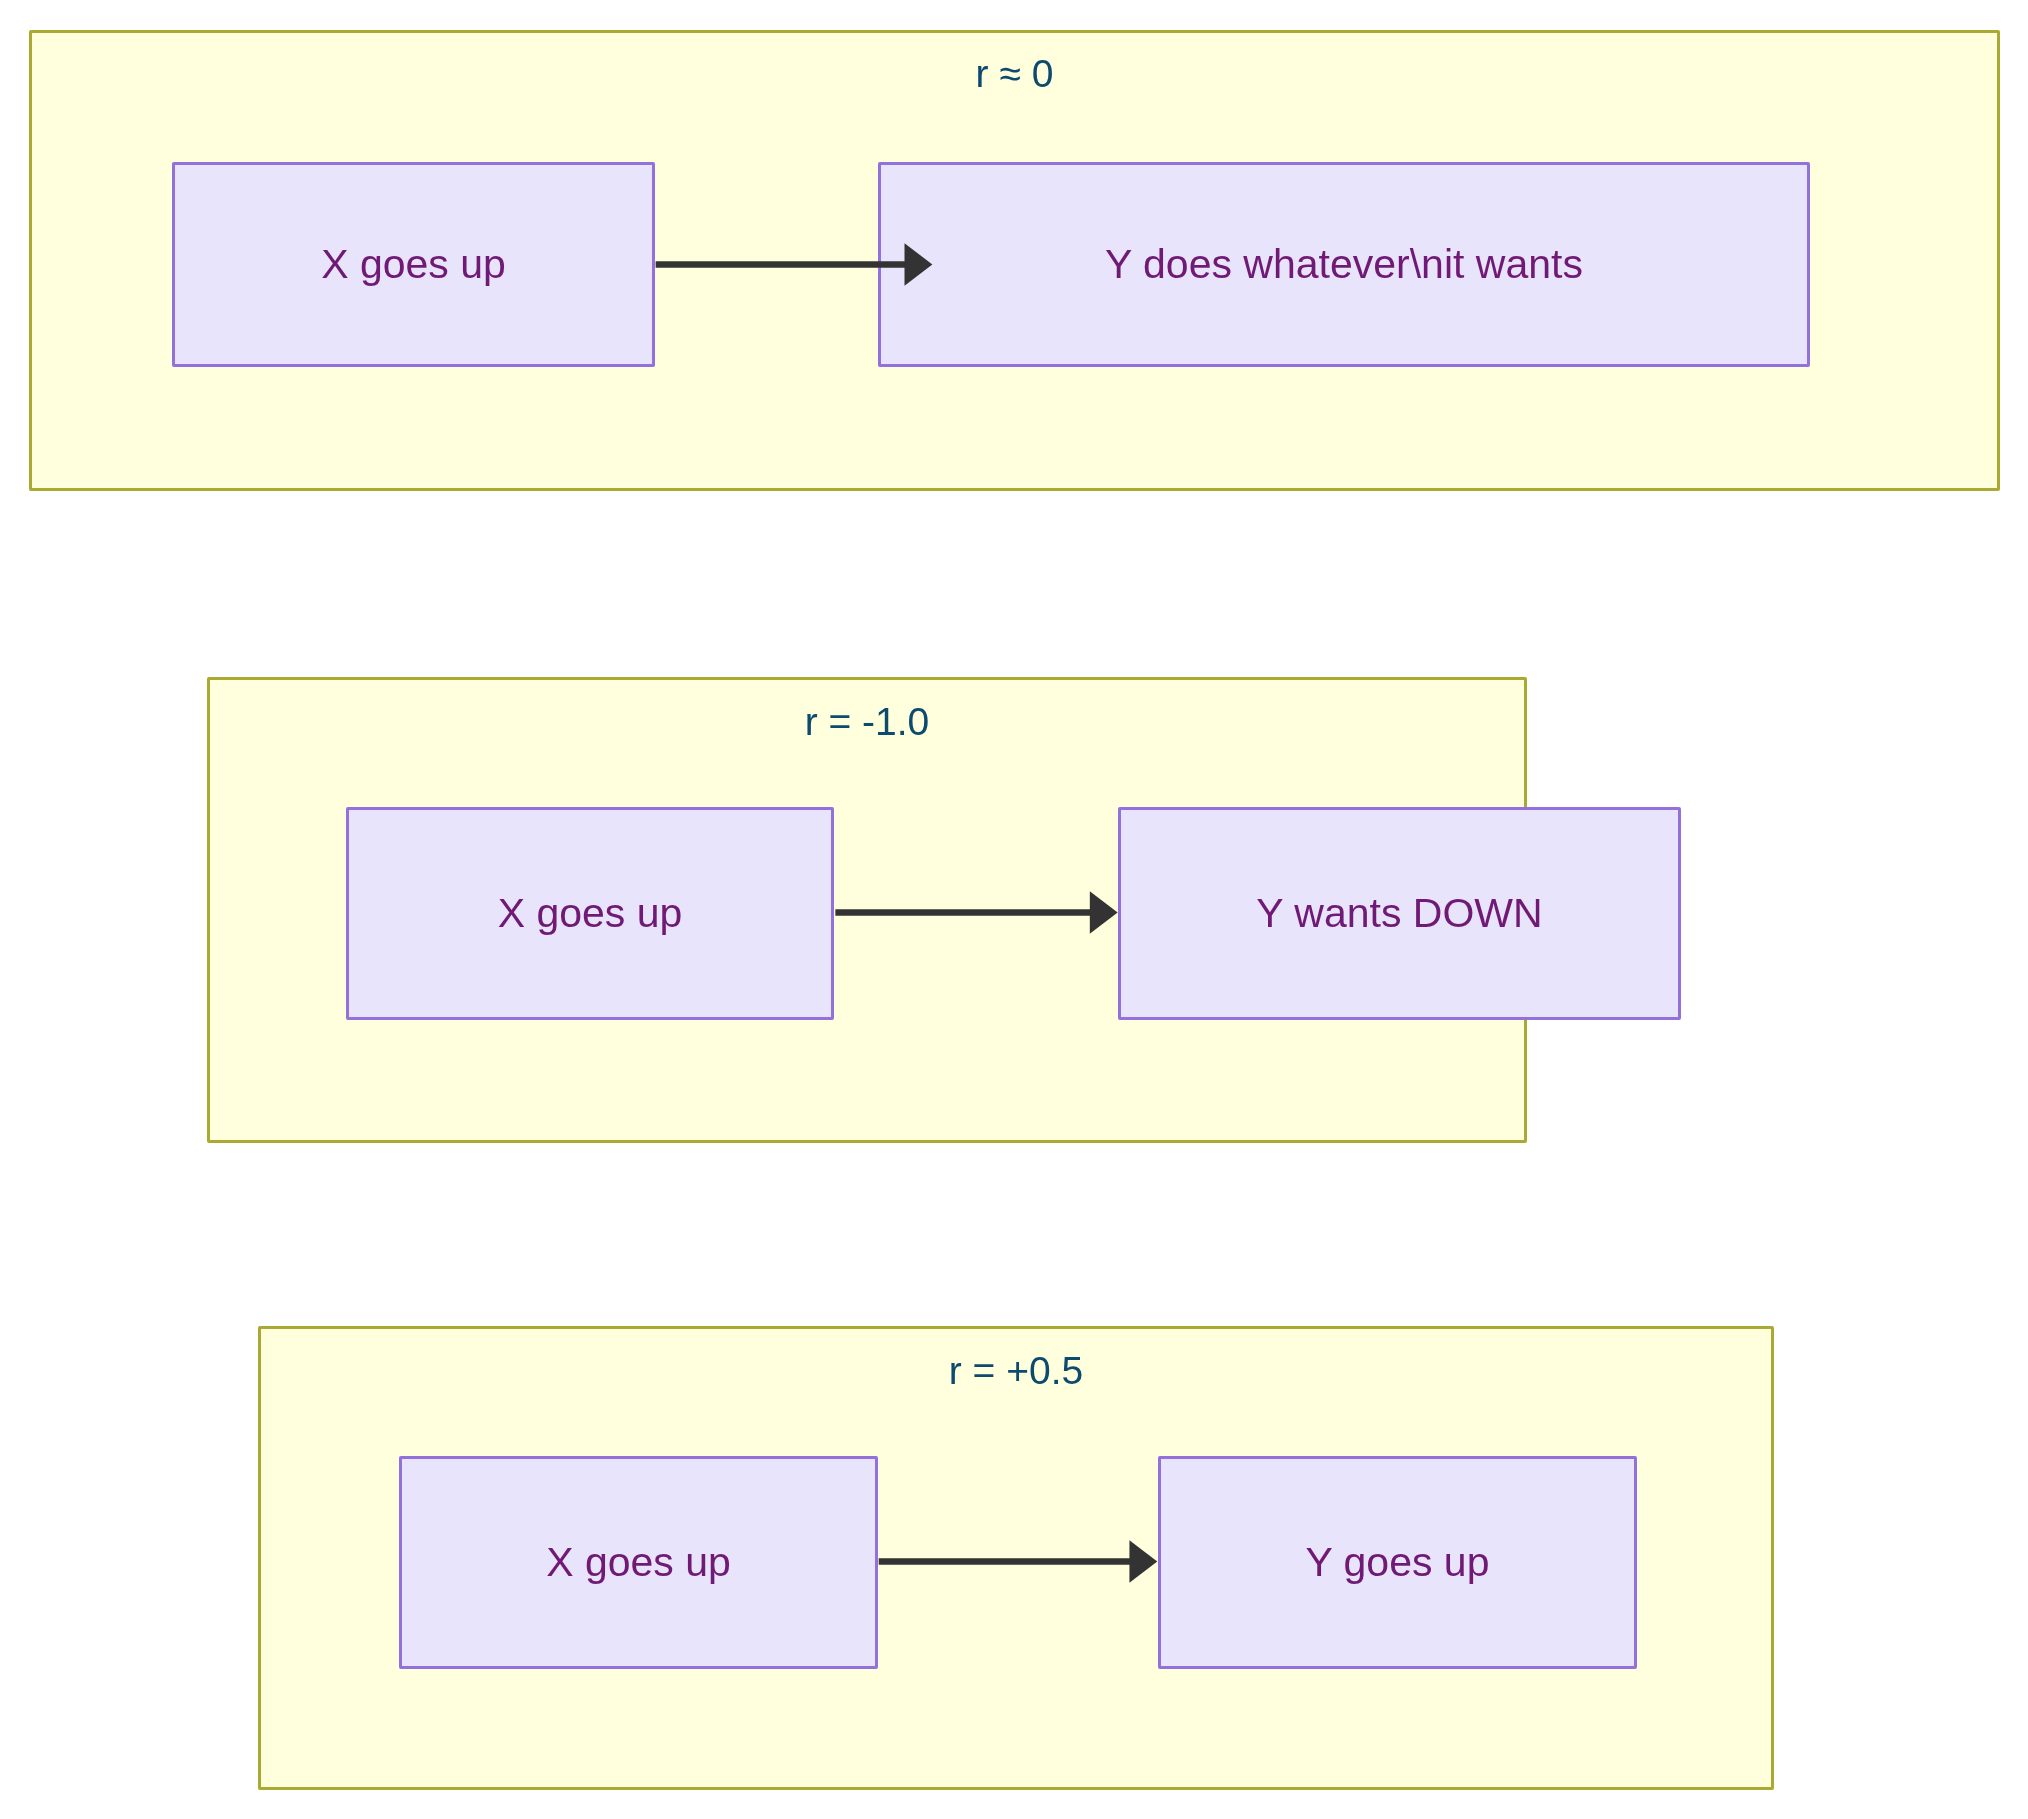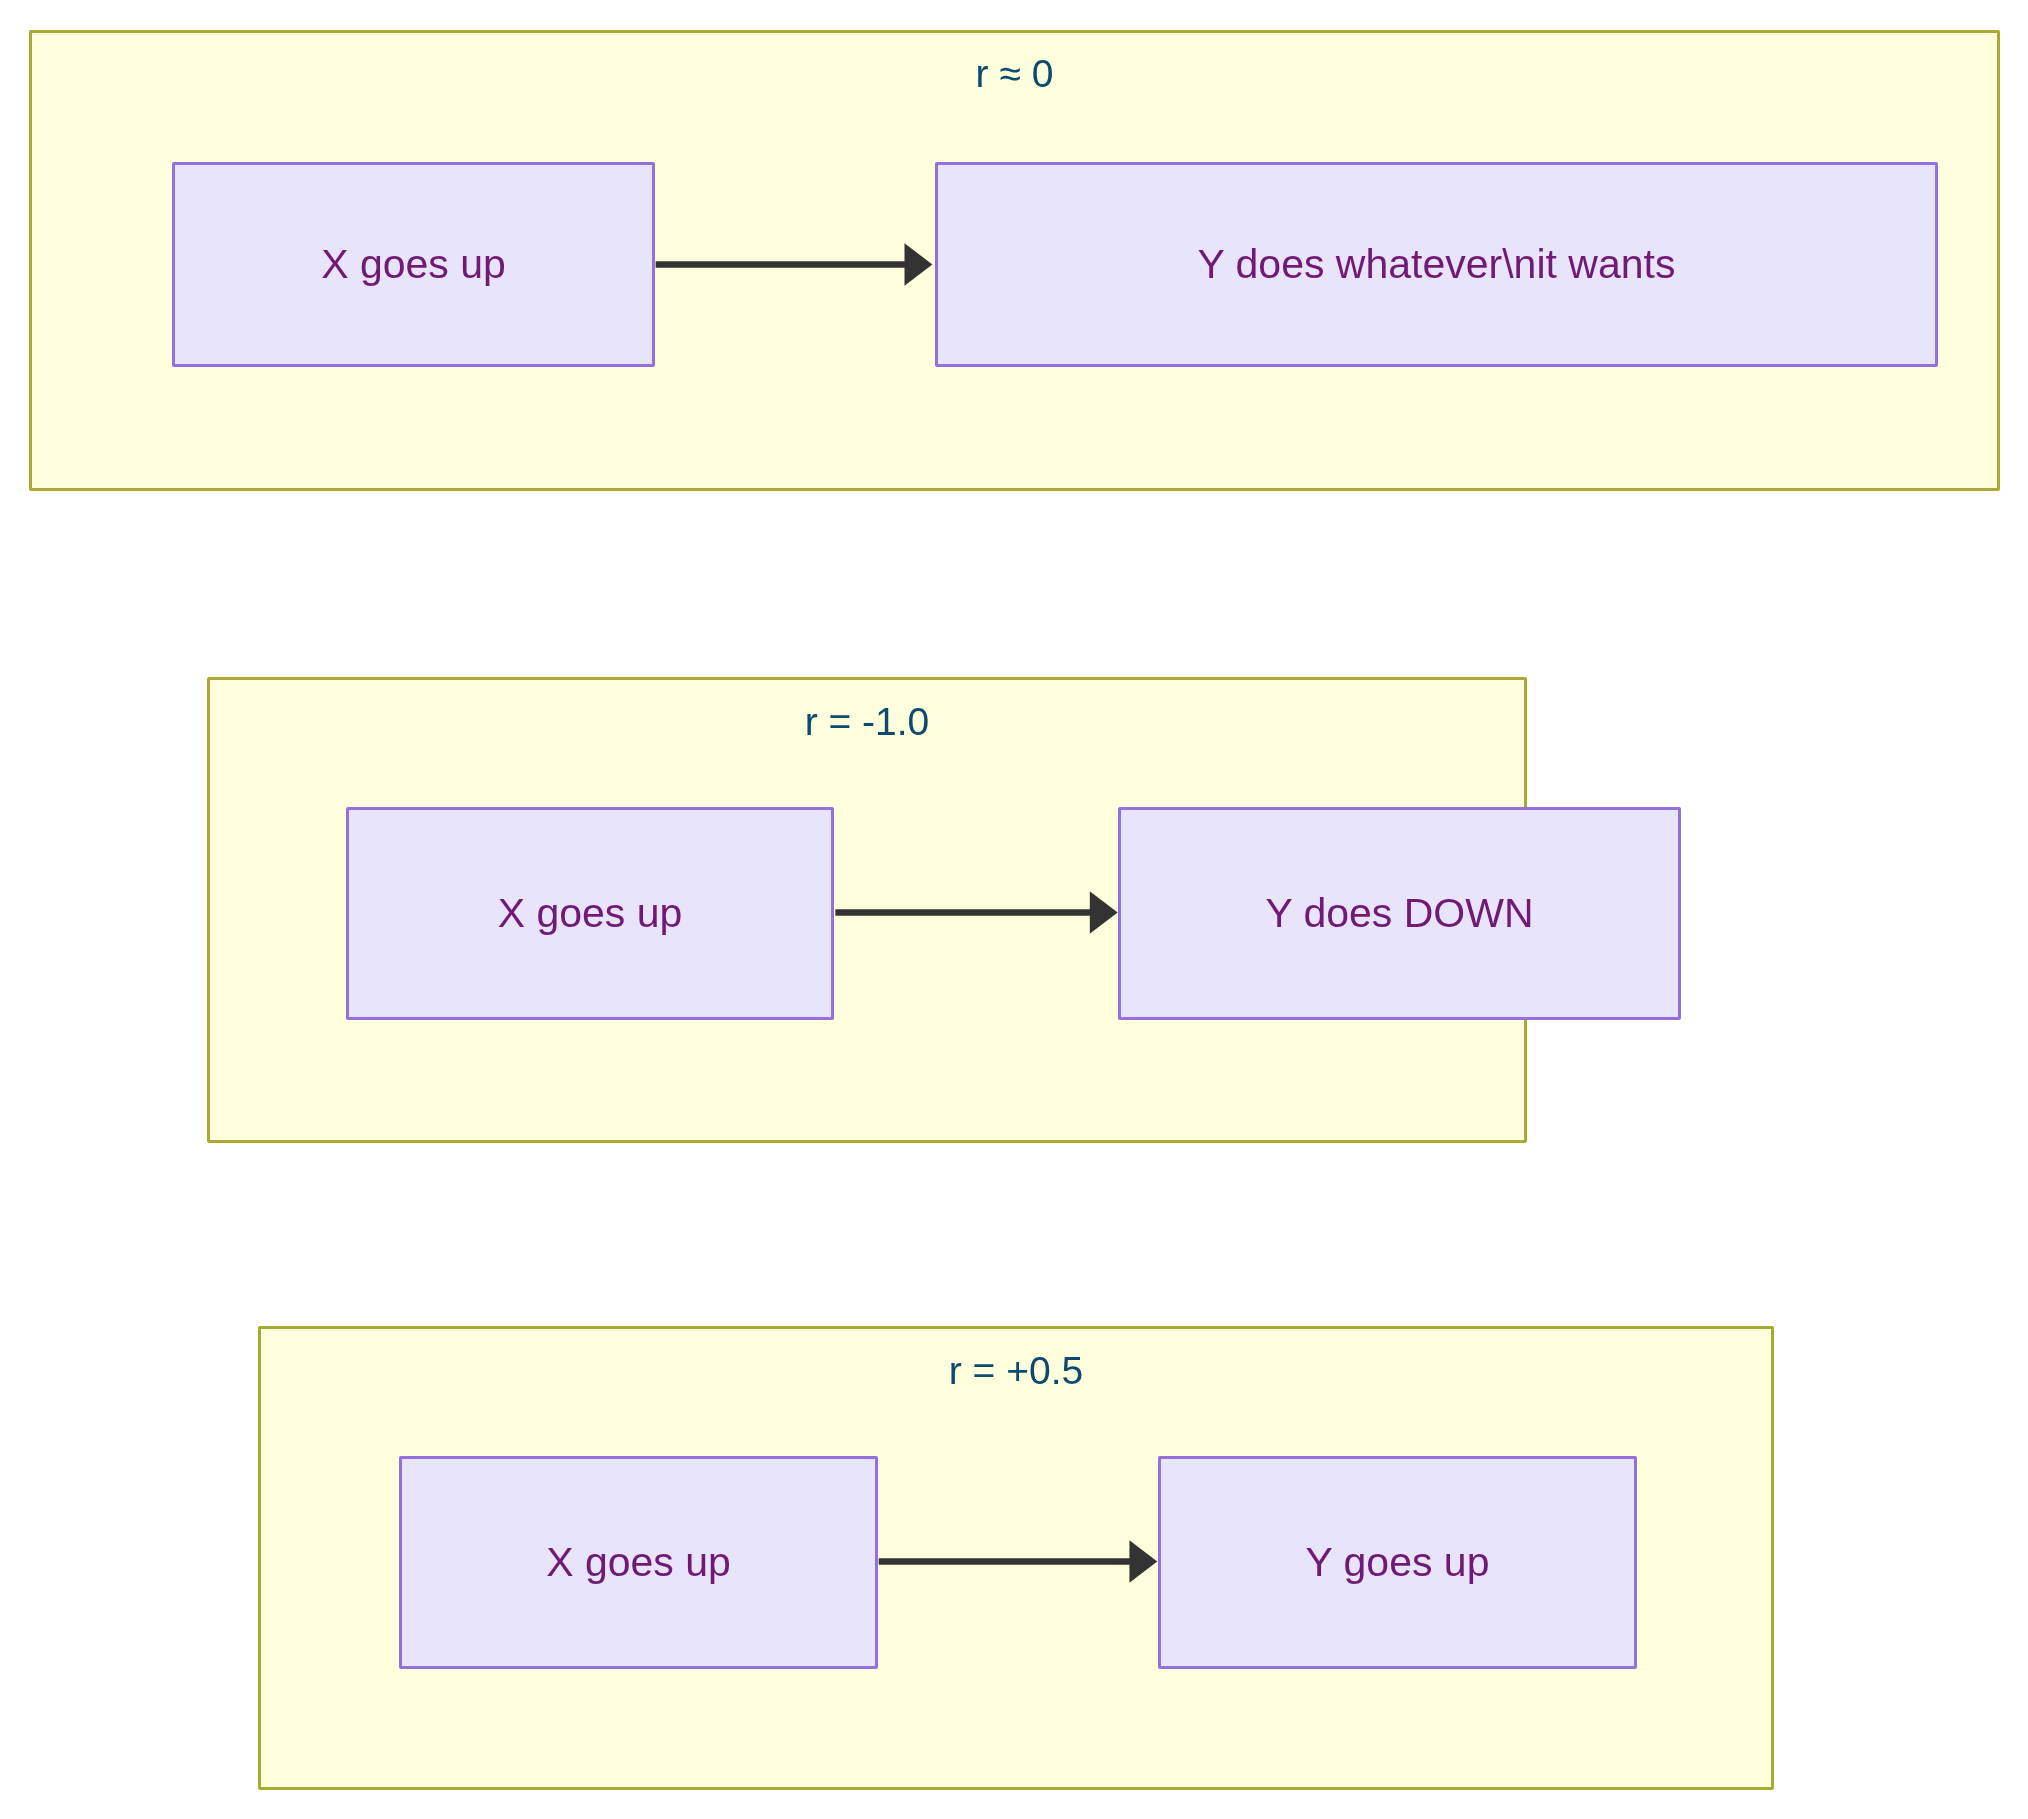--- a/index.html
+++ b/index.html
@@ -68,42 +68,42 @@
 <body>
 
 <div class="panel" style="left:29px; top:30px; width:1971px; height:461px;">
 
   <div class="panel-title" style="top:20.5px;">r ≈ 0</div>
 
   <div class="node" style="left:140px; top:129px; width:483px; height:205px;">
     <span class="node-label">X goes up</span>
   </div>
 
-  <div class="node" style="left:903px; top:129px; width:1003px; height:205px;">
+  <div class="node" style="left:846px; top:129px; width:932px; height:205px;">
     <span class="node-label">Y does whatever\nit wants</span>
   </div>
 
   <div class="edge" style="left:623px; top:199px; width:278px; height:65px;">
     <svg width="278" height="65" viewBox="0 0 298 70">
       <line x1="0" y1="35" x2="272" y2="35" stroke="#333333" stroke-width="7"></line>
       <polygon points="268,12 298,35 268,58" fill="#333333"></polygon>
     </svg>
   </div>
 </div>
 
 <div class="panel" style="left:207px; top:677px; width:1320px; height:466px;">
 
   <div class="panel-title" style="top:22.4px;">r = -1.0</div>
 
   <div class="node" style="left:136px; top:127px; width:488px; height:213px;">
     <span class="node-label">X goes up</span>
   </div>
 
   <div class="node" style="left:908px; top:127px; width:563px; height:213px;">
-    <span class="node-label">Y does DOWN</span>
+    <span class="node-label">Y wants DOWN</span>
   </div>
 
   <div class="edge" style="left:625px; top:200px; width:283px; height:65px;">
     <svg width="283" height="65" viewBox="0 0 304 70">
       <line x1="0" y1="35" x2="278" y2="35" stroke="#333333" stroke-width="7"></line>
       <polygon points="274,12 304,35 274,58" fill="#333333"></polygon>
     </svg>
   </div>
 </div>
 

